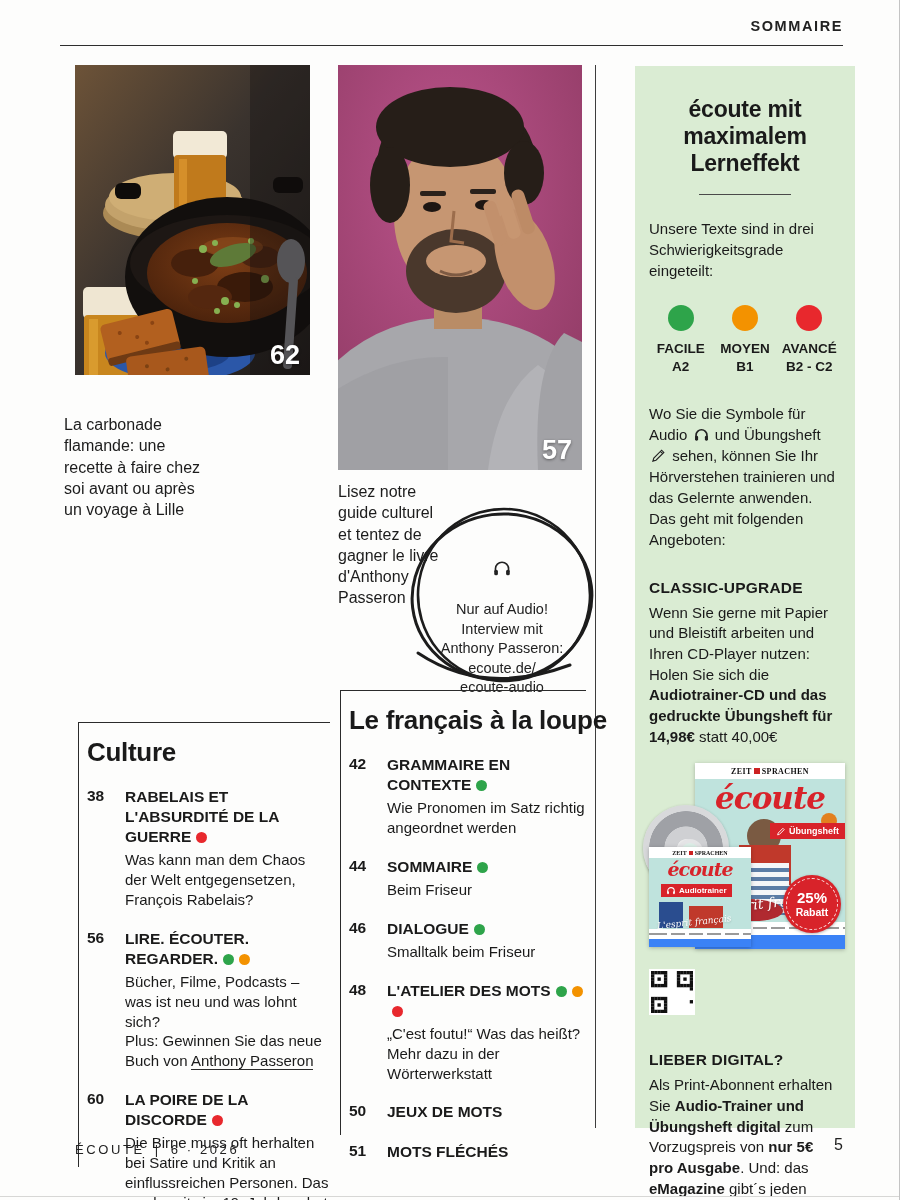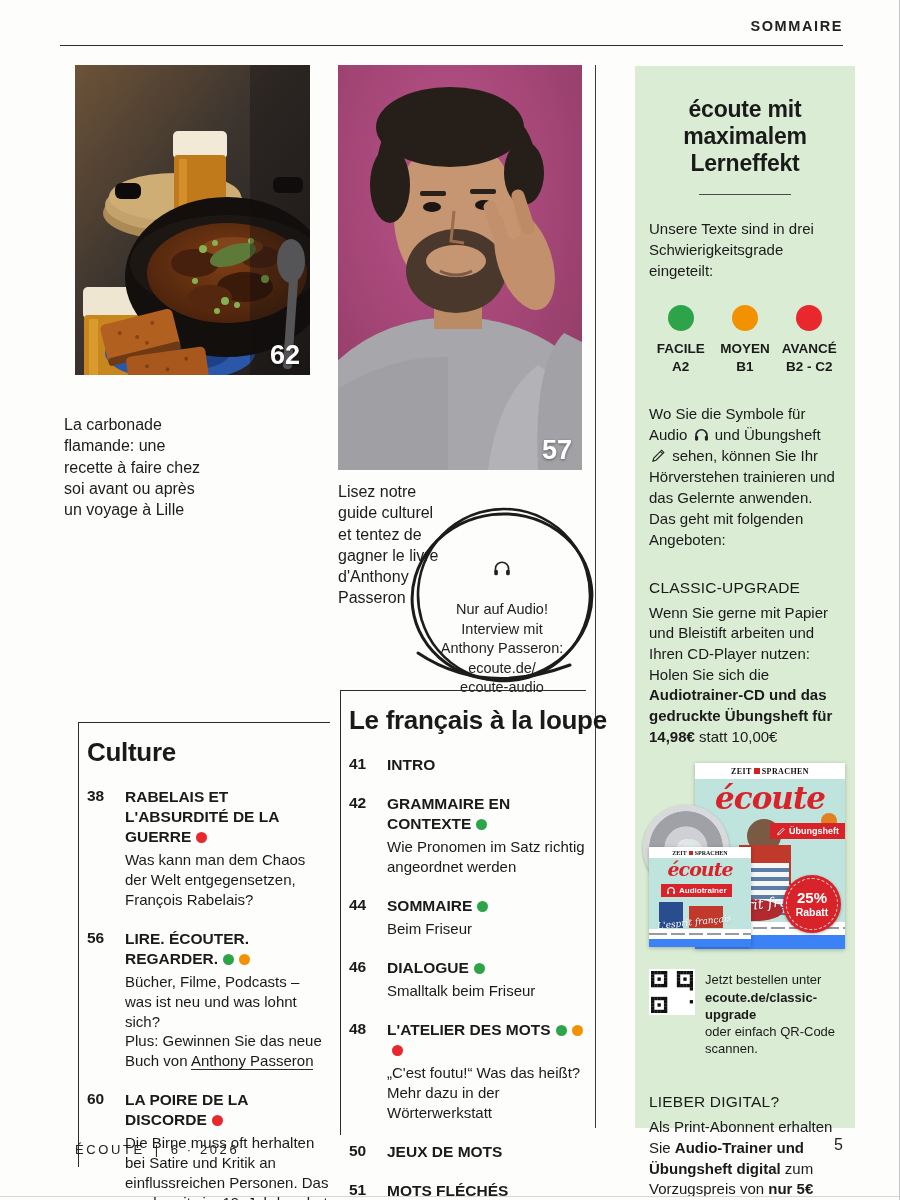--- a/index.html
+++ b/index.html
@@ -32,21 +32,21 @@
   .panel{left:607px;top:66px;width:220px;height:1062px;box-sizing:border-box;padding:0 14px;margin-left:28px;}
   .panel-title{margin-top:30px;text-align:center;font-size:23px;line-height:1.18;font-weight:bold;white-space:pre-line;letter-spacing:-0.2px;}
   .panel-rule{width:92px;margin:17px auto 0;border-top:1.2px solid #4a4a4a;}
   .panel-intro{margin-top:24px;font-size:15px;line-height:1.38;white-space:pre-line;}
   .levels{margin-top:24px;display:flex;justify-content:space-between;}
   .level{text-align:center;width:33%;}
   .level .dot-big{width:26px;height:26px;border-radius:50%;margin:0 auto 9px;}
   .level .lvl-label{font-size:13.5px;font-weight:bold;line-height:1.3;white-space:pre-line;}
   .symbols{margin-top:27px;font-size:15px;line-height:1.4;}
   .sym-icon{width:17px;height:15px;display:inline-block;vertical-align:-2px;margin:0 1px;}
-  .sec-head{margin-top:29px;font-size:15.5px;font-weight:normal;letter-spacing:.2px;}
+  .sec-head{margin-top:29px;font-size:15.5px;font-weight:bold;letter-spacing:.2px;}
   .sec-body{margin-top:6px;font-size:15px;line-height:1.38;}
   
   .promo{position:relative;margin-top:12px;height:196px;}
   .cover{position:absolute;background:#3b82f6;box-shadow:0 1px 4px rgba(0,0,0,.25);}
   .cover-back{right:-4px;top:4px;width:150px;height:186px;}
   .cover-front{left:0px;top:88px;width:102px;height:100px;}
   .brandstrip{background:#fff;display:flex;align-items:center;justify-content:center;font-family:"Liberation Serif",serif;font-weight:bold;color:#111;}
   .cover-back .brandstrip{height:16px;font-size:8px;letter-spacing:.4px;}
   .cover-front .brandstrip{height:11px;font-size:6px;}
   .brand-emblem{display:inline-block;width:6px;height:6px;background:#c22;margin:0 2px;}
@@ -282,21 +282,21 @@
         <rect x="17" y="13" width="4.5" height="7" rx="2" fill="#222"></rect>
     </svg>
     <span>und Übungsheft</span>
     <svg class="sym-icon" viewBox="0 0 24 24">
       <path d="M3 21 l1.5-5 L17 3.5 l3.5 3.5 L8 19.5 Z M15 5.5 l3.5 3.5" fill="none" stroke="#222" stroke-width="1.8"></path>
     </svg>
     <span>sehen, können Sie Ihr Hörverstehen trainieren und das Gelernte anwenden. Das geht mit folgenden Angeboten:</span>
   </div>
 
   <div class="sec-head">CLASSIC-UPGRADE</div>
-  <div class="sec-body"><span>Wenn Sie gerne mit Papier und Bleistift arbeiten und Ihren CD-Player nutzen: Holen Sie sich die </span><b>Audiotrainer-CD und das gedruckte Übungsheft für 14,98€</b><span> statt 10,00€</span></div>
+  <div class="sec-body"><span>Wenn Sie gerne mit Papier und Bleistift arbeiten und Ihren CD-Player nutzen: Holen Sie sich die </span><b>Audiotrainer-CD und das gedruckte Übungsheft für 14,98€</b><span> statt 40,00€</span></div>
 
   <div class="promo">
     <div class="cover cover-back">
       <div class="brandstrip">
         <span>ZEIT</span>
           <span class="brand-emblem"></span>
           <span>SPRACHEN</span>
       </div>
       <div class="cover-body">
         <div class="logo">écoute</div>
@@ -396,25 +396,20 @@
           <rect x="4" y="10" width="1.04" height="1.04" fill="#111"></rect>
           <rect x="0" y="11" width="1.04" height="1.04" fill="#111"></rect>
           <rect x="4" y="11" width="1.04" height="1.04" fill="#111"></rect>
           <rect x="0" y="12" width="1.04" height="1.04" fill="#111"></rect>
           <rect x="1" y="12" width="1.04" height="1.04" fill="#111"></rect>
           <rect x="2" y="12" width="1.04" height="1.04" fill="#111"></rect>
           <rect x="3" y="12" width="1.04" height="1.04" fill="#111"></rect>
           <rect x="4" y="12" width="1.04" height="1.04" fill="#111"></rect>
         </svg>
       </div>
-    <div class="qr-text">
-      <div>Jetzt bestellen unter</div>
-      <div class="b">ecoute.de/classic-upgrade</div>
-      <div>oder einfach QR-Code scannen.</div>
-    </div>
   </div>
 
   <div class="sec-head" style="margin-top:36px">LIEBER DIGITAL?</div>
   <div class="sec-body"><span>Als Print-Abonnent erhalten Sie </span><b>Audio-Trainer und Übungsheft digital</b><span> zum Vorzugspreis von </span><b>nur 5€ pro Ausgabe</b><span>. Und: das </span><b>eMagazine</b><span> gibt´s jeden Monat gratis dazu!</span></div>
 
 </aside>
 
 <section class="abs toc toc-culture">
   <h2>Culture</h2>
   <div>
@@ -439,26 +434,20 @@
           <div class="toc-title"><span>LA POIRE DE LA DISCORDE</span><span class="dot" style="background: rgb(232, 40, 45);"></span></div>
           <div class="toc-desc">Die Birne muss oft herhalten bei Satire und Kritik an einflussreichen Personen. Das war bereits im 19. Jahrhundert so. „Les Poires“ von Honoré Daumier</div>
         </div>
       </div>
     </div>
 </section>
 
 <section class="abs toc toc-francais">
   <h2>Le français à la loupe</h2>
   <div>
-      <div class="toc-row">
-        <span class="toc-num">41</span>
-        <div class="toc-body">
-          <div class="toc-title"><span>INTRO</span></div>
-        </div>
-      </div>
       <div class="toc-row">
         <span class="toc-num">42</span>
         <div class="toc-body">
           <div class="toc-title"><span>GRAMMAIRE EN CONTEXTE</span><span class="dot" style="background: rgb(46, 164, 74);"></span></div>
           <div class="toc-desc">Wie Pronomen im Satz richtig angeordnet werden</div>
         </div>
       </div>
       <div class="toc-row">
         <span class="toc-num">44</span>
         <div class="toc-body">

